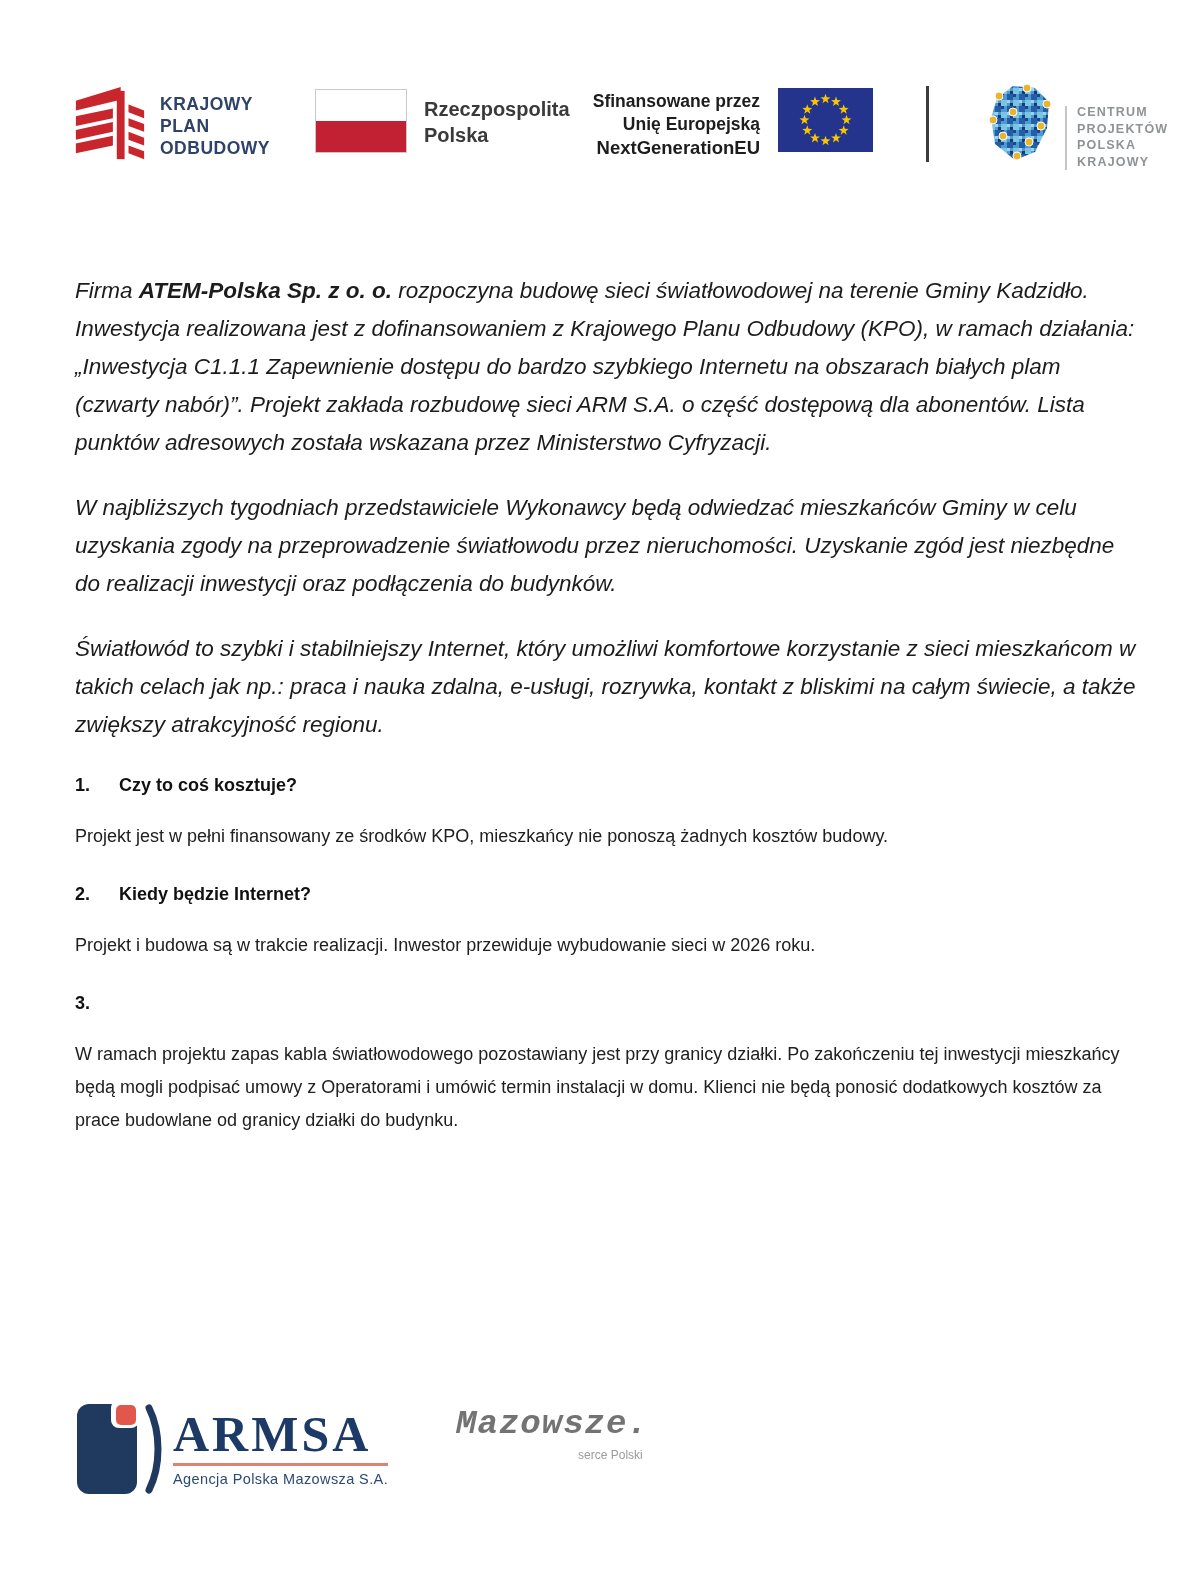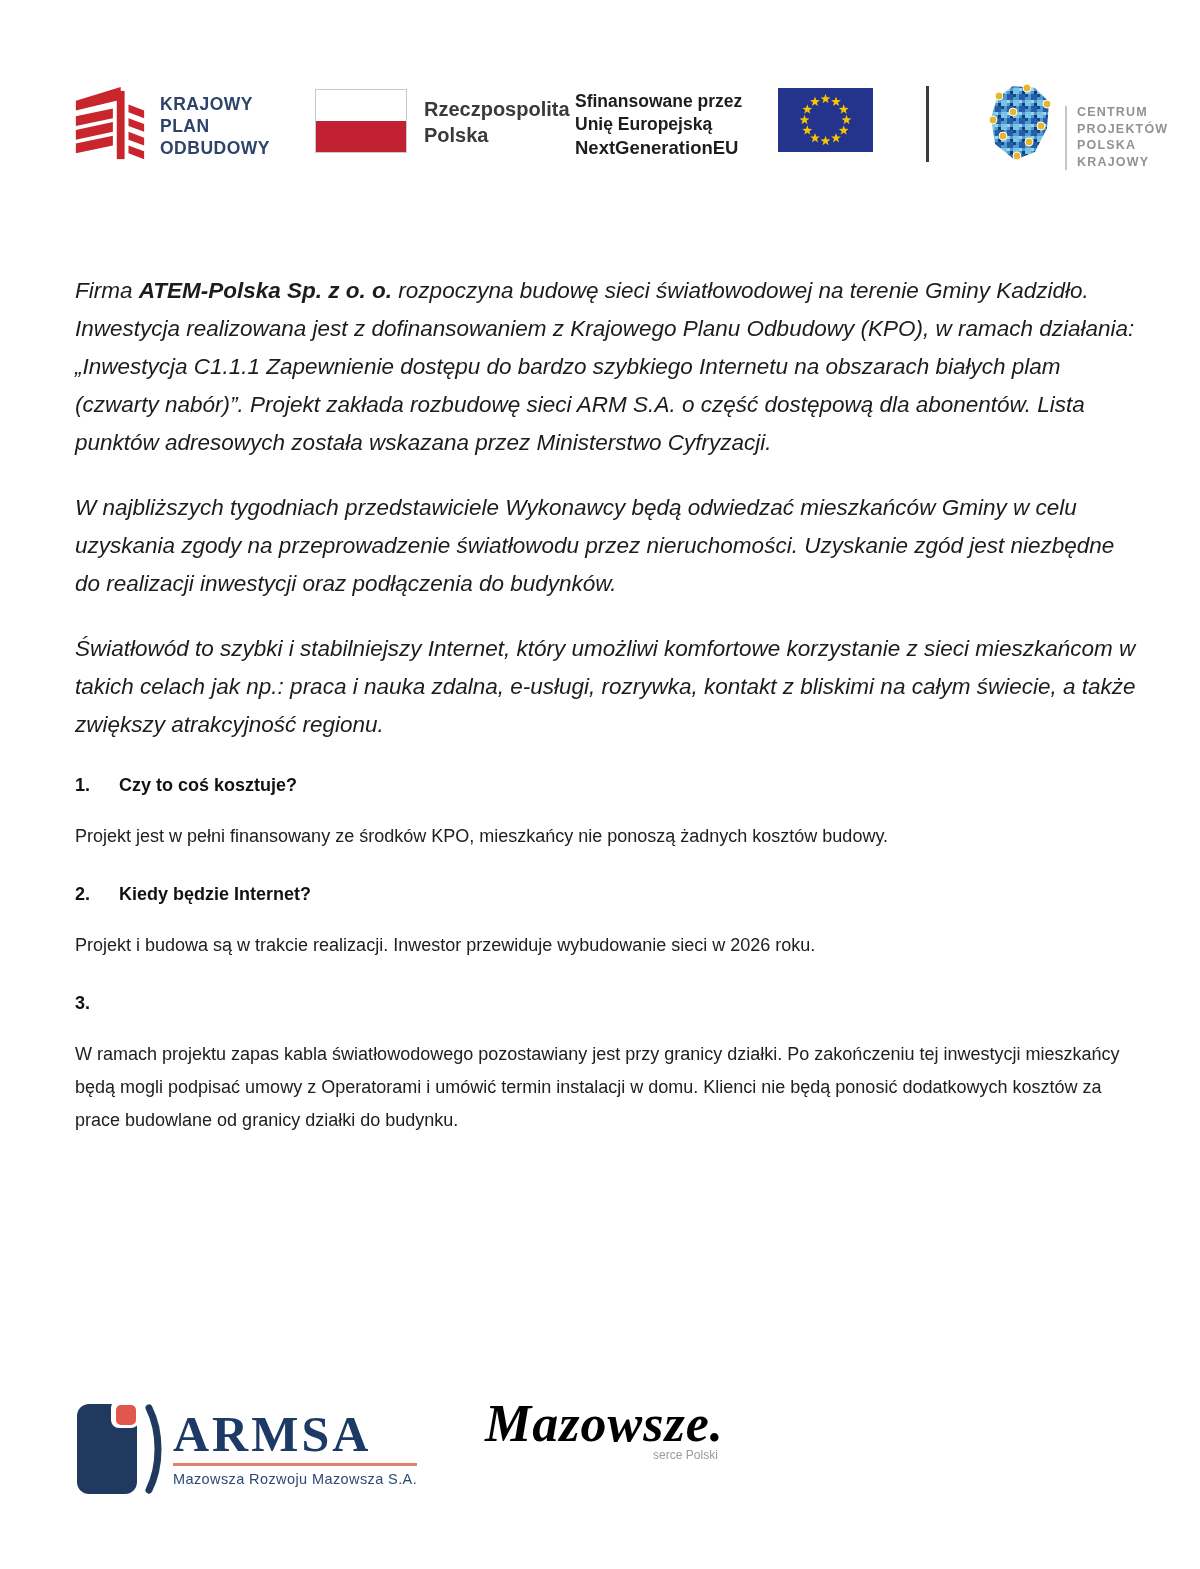--- a/index.html
+++ b/index.html
@@ -10,21 +10,21 @@
     font-family:"Liberation Sans", sans-serif; color:#1c1c1c;
   }
 
   
   .kpo-logo { position:absolute; left:70px; top:84px; display:flex; align-items:center; gap:12px; }
   .kpo-text { font-size:17.5px; line-height:22px; font-weight:bold; color:#2e4369; letter-spacing:.5px; }
   .pl-flag { position:absolute; left:315px; top:89px; width:92px; height:64px; border:1px solid #c9c9c9; }
   .pl-flag .half-white { height:50%; background:#ffffff; }
   .pl-flag .half-red   { height:50%; background:#c22033; }
   .rp-text { position:absolute; left:424px; top:96px; font-size:20px; line-height:26px; font-weight:bold; color:#3a3a3a; }
-  .eu-text { position:absolute; left:575px; top:90px; width:185px; font-size:17.5px; line-height:23px; color:#1d1d1d; font-weight:600; }
+  .eu-text { position:absolute; left:575px; top:90px; width:185px; text-align:right; font-size:17.5px; line-height:23px; color:#1d1d1d; font-weight:600; }
   .eu-text .ngeu { font-weight:bold; font-size:18.5px; }
   .eu-flag { position:absolute; left:778px; top:88px; }
   .header-divider { position:absolute; left:926px; top:86px; width:2.5px; height:76px; background:#3c3c3c; }
   .cppc-logo { position:absolute; left:983px; top:82px; display:flex; align-items:flex-end; gap:10px; }
   .cppc-rule { width:2px; height:64px; background:#c3c6c8; margin-top:8px; }
   .cppc-text { font-size:12.5px; line-height:16.5px; letter-spacing:1.2px; color:#8f9396; font-weight:bold; margin-top:6px; }
 
   
   .doc-body { position:absolute; left:75px; top:272px; width:1062px; }
   .doc-body p.lead { font-size:22.5px; line-height:38px; color:#1c1c1c;font-style:italic; }
@@ -37,21 +37,21 @@
   .faq-a { margin-top:24px; font-size:18px; line-height:33px; color:#202020; }
 
   
   .footer { position:absolute; left:75px; top:1396px; display:flex; align-items:flex-start; }
   .armsa { display:flex; align-items:center; gap:8px; }
   .armsa-textcol { margin-top:2px; }
   .armsa-word { font-family:"Liberation Serif", serif; font-weight:bold; font-size:50px; line-height:50px; letter-spacing:3px; color:#1d3a66; }
   .armsa-rule { height:2.5px; background:#e08173; margin-top:4px; width:100%; }
   .armsa-sub { margin-top:5px; font-size:14.5px; color:#2a4a74; letter-spacing:.4px; }
   .mazowsze { margin-left:68px; margin-top:2px; text-align:right; }
-  .mazowsze-word { font-family:Liberation Serif, serif; font-style:italic; font-weight:bold; font-size:52px; line-height:52px; color:#000000; letter-spacing:1px; }
+  .mazowsze-word { font-family:Liberation Mono, monospace; font-style:italic; font-weight:bold; font-size:34px; line-height:52px; color:#737373; letter-spacing:1px; }
   .mazowsze-sub { font-size:12px; color:#9b9b9b; margin-top:-2px; padding-right:6px; }
 </style>
 </head>
 <body>
 
 <div class="page">
 
   <div class="kpo-logo">
     <svg width="78" height="84" viewBox="0 0 80 84">
       <g fill="#c9252d">
@@ -181,21 +181,21 @@
     <div class="armsa">
       <svg width="90" height="102" viewBox="0 0 90 102">
         <rect x="2" y="8" width="60" height="90" rx="12" fill="#20395f"></rect>
         <rect x="36" y="4" width="28" height="28" rx="8" fill="#ffffff"></rect>
         <rect x="41" y="9" width="20" height="20" rx="5" fill="#e2574c"></rect>
         <path d="M74,12 C86,36 86,70 74,94" stroke="#20395f" stroke-width="7" fill="none" stroke-linecap="round"></path>
       </svg>
       <div class="armsa-textcol">
         <div class="armsa-word">ARMSA</div>
         <div class="armsa-rule"></div>
-        <div class="armsa-sub">Mazowsza Rozwoju Mazowsza S.A.</div>
+        <div class="armsa-sub">Agencja Polska Mazowsza S.A.</div>
       </div>
     </div>
 
     <div class="mazowsze">
       <div class="mazowsze-word">Mazowsze.</div>
       <div class="mazowsze-sub">serce Polski</div>
     </div>
 
   </div>
 

